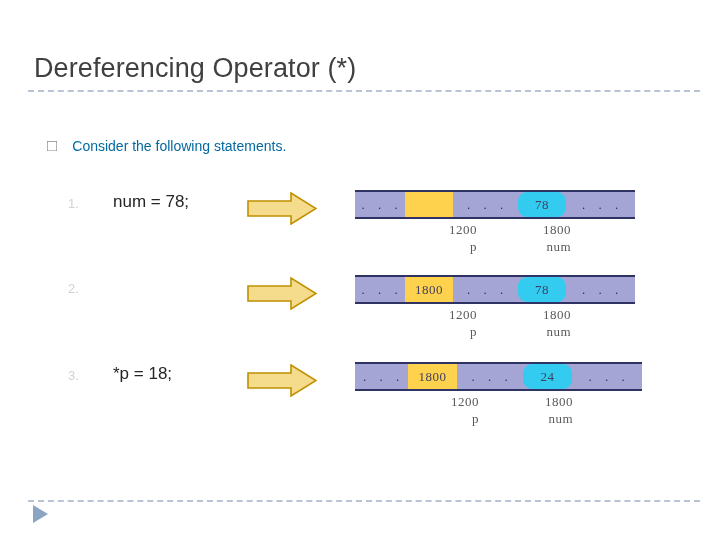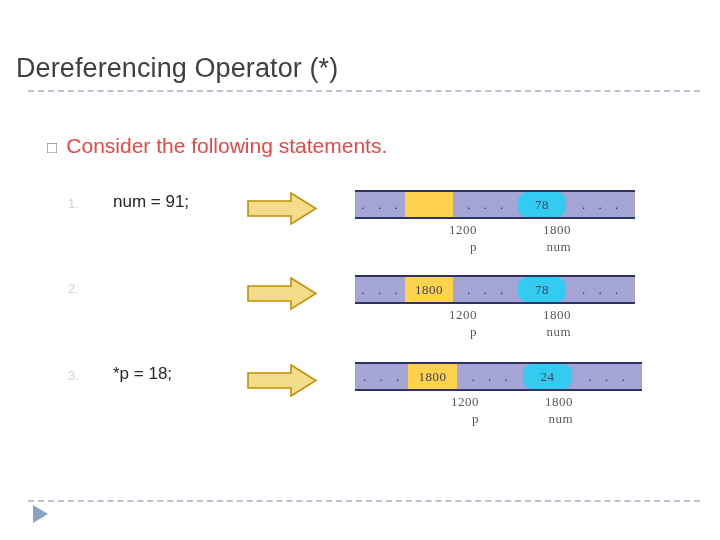--- a/index.html
+++ b/index.html
@@ -12,21 +12,21 @@
     height: 540px;
     position: relative;
     overflow: hidden;
     font-family: "Liberation Sans", sans-serif;
     -webkit-font-smoothing: antialiased;
   }
 
   
   .slide-title {
     position: absolute;
-    left: 16px;
+    left: 34px;
     top: 52px;
     font-size: 27px;
     line-height: 32px;
     color: #404040;
     letter-spacing: 0.1px;
     white-space: nowrap;
   }
   .title-rule {
     position: absolute;
     left: 28px;
@@ -44,24 +44,25 @@
     display: flex;
     align-items: baseline;
     gap: 9px;
   }
   .bullet-square {
     font-size: 17px;
     color: #8a8a8a;
     line-height: 1;
   }
   .bullet-text {
-    font-size: 21px;
-    color: #ef4444;
+    font-size: 14px;
+    color: #0369a1;
     line-height: 24px;
     white-space: nowrap;
+    margin-left: 6px;
   }
 
   
   .row {
     position: absolute;
     left: 0;
     width: 720px;
     height: 90px;
   }
   .row-1 { top: 190px; }
@@ -180,21 +181,21 @@
 <div class="slide-title">Dereferencing Operator (*)</div>
 <div class="title-rule"></div>
 
 <div class="bullet-row">
   <span class="bullet-square">□</span>
   <span class="bullet-text">Consider the following statements.</span>
 </div>
 
 <div class="row row-1">
   <div class="row-index">1.</div>
-  <div class="row-stmt">num = 91;</div>
+  <div class="row-stmt">num = 78;</div>
 
   <div class="block-arrow">
     <svg viewBox="0 0 70 33" xmlns="http://www.w3.org/2000/svg">
       <polygon points="1,9 44,9 44,1 69,16.5 44,32 44,24 1,24" fill="#f5dc8c" stroke="#bf9000" stroke-width="1.6" stroke-linejoin="miter"></polygon>
     </svg>
   </div>
 
   <div class="mem" style="left:355px;">
     <div class="mem-bar">
       <div class="cell dots" style="width:50px">.  .  .</div>

